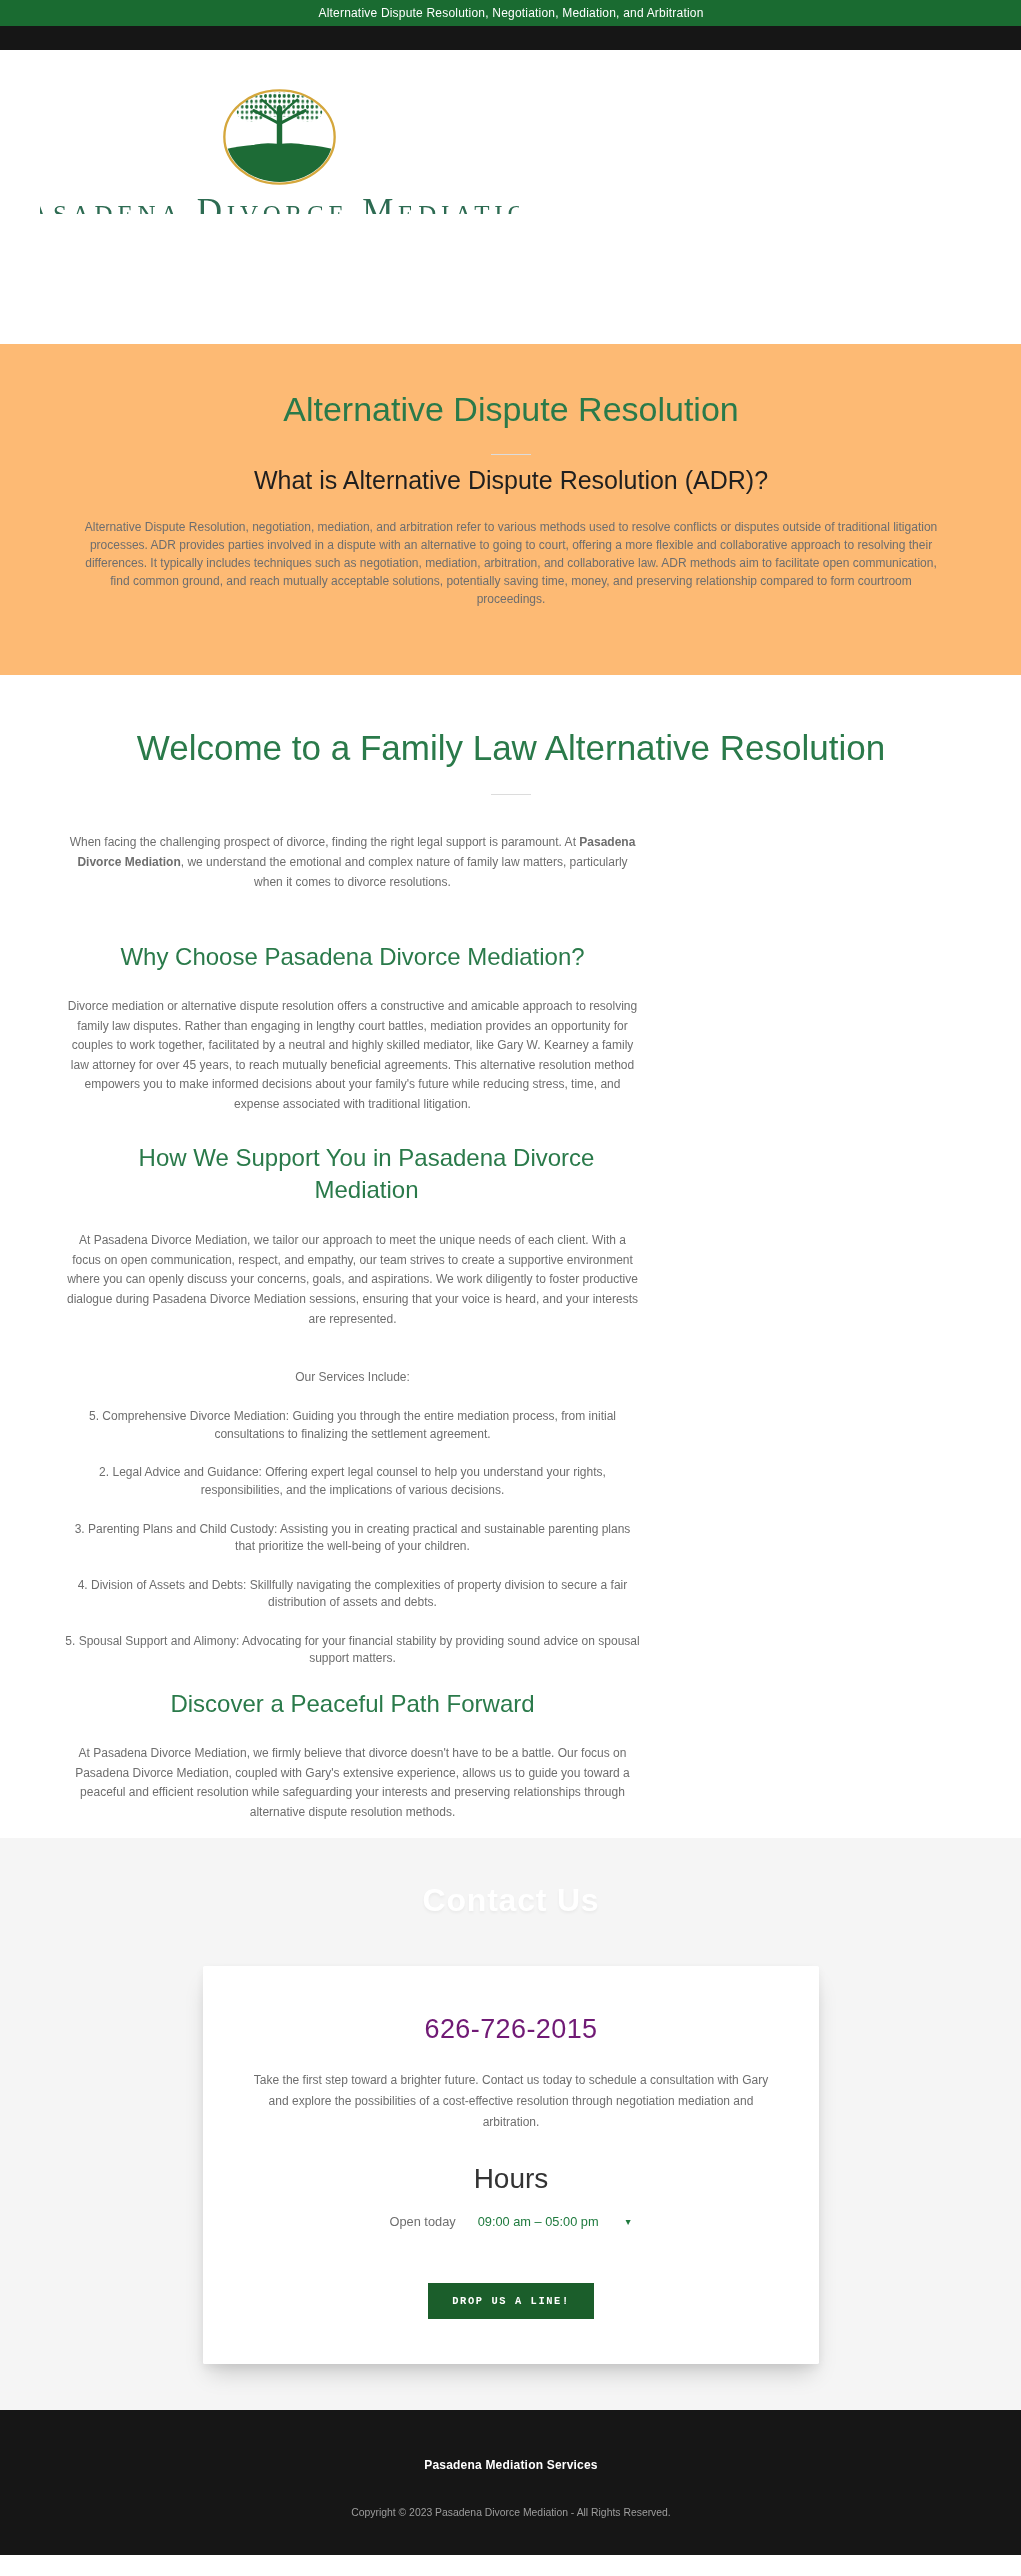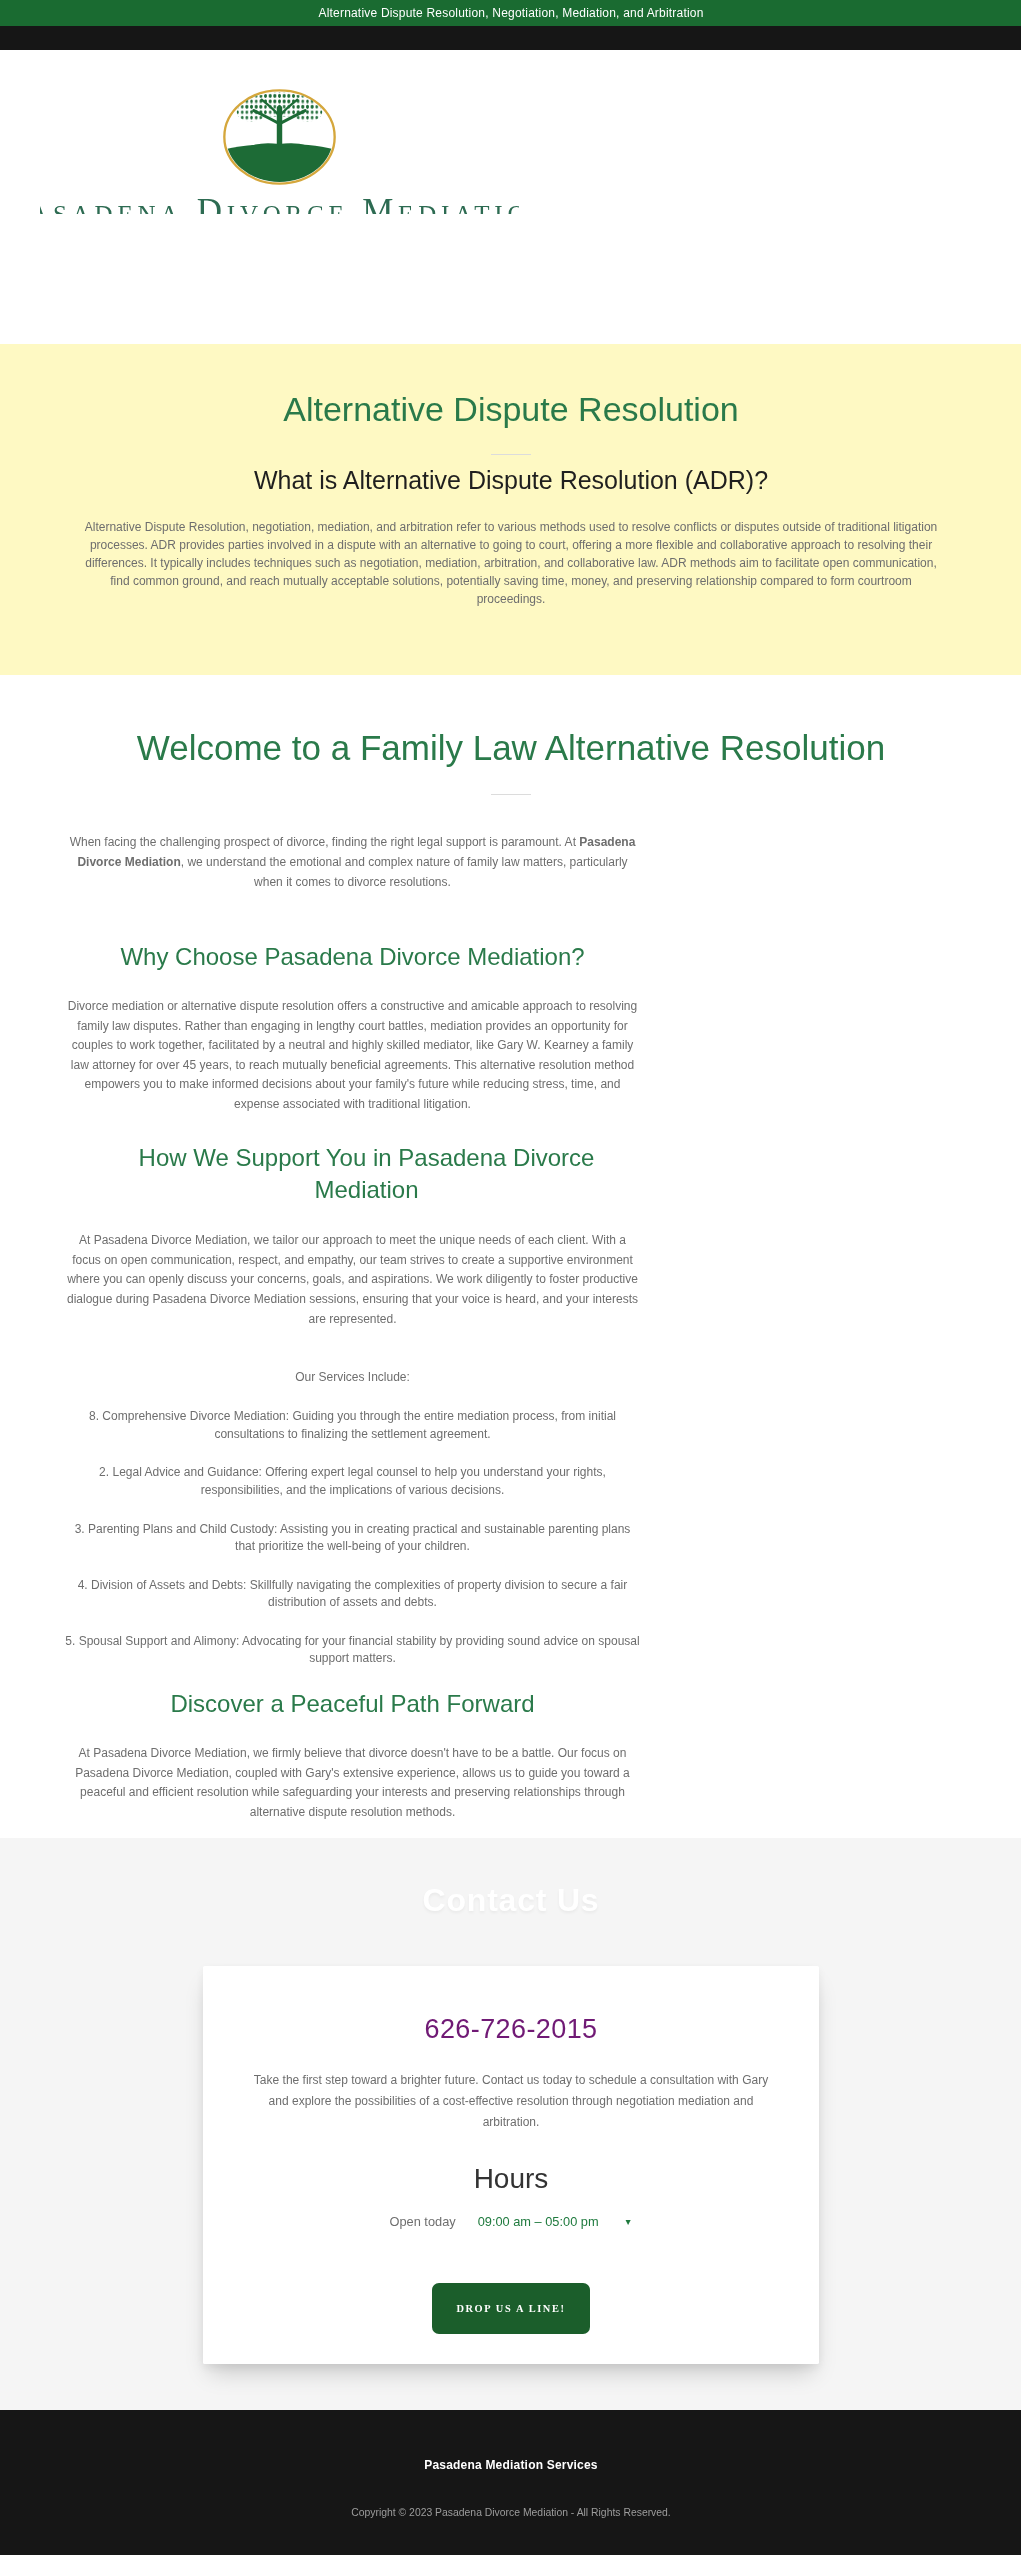--- a/index.html
+++ b/index.html
@@ -40,21 +40,21 @@
   
   .divider {
     width:40px; height:1.6px; background:#dcdcdc; border:0;
     margin:27px auto 0 auto;
   }
   .green-h1 { color:#2a7a4a; font-weight:400; text-align:center; }
   .green-h2 { color:#2a7a4a; font-weight:400; text-align:center; font-size:24px; line-height:32px; }
   .body-text { color:#6e6e6e; font-size:12px; line-height:20px; text-align:center; }
 
   
-  .section-adr { background:#fef9c3; height:331px; padding-top:48px; }
+  .section-adr { background:#fdba74; height:331px; padding-top:48px; }
   .section-adr h1 { font-size:34px; line-height:35px; }
   .adr-subtitle {
     color:#1f1f1f; font-weight:400; font-size:25px; line-height:27px;
     text-align:center; margin-top:12px;
   }
   .adr-body { max-width:858px; margin:24px auto 0 auto; line-height:18px; }
 
   
   .section-welcome { background:#ffffff; padding:54px 0 16px 0; min-height:1101px; }
   .section-welcome h1 { font-size:35px; line-height:38px; }
@@ -90,23 +90,23 @@
   .hours-row {
     margin-top:22.4px; font-size:12.8px; color:#6e6e6e;
     display:flex; align-items:center; justify-content:center; gap:22px;
     cursor:pointer;
   }
   .hours-time { color:#1f7a3e; }
   .chevron { color:#1f7a3e; font-size:8.8px; margin-left:3.2px; }
   .cta-button {
     display:inline-block; margin-top:54px;
     background:#1b5e2b; color:#ffffff;
-    font-family:Liberation Serif, serif;
+    font-family:Liberation Mono, monospace;
     font-size:10.4px; font-weight:700; letter-spacing:1.6px;
-    border:0; border-radius:7px; padding:20px 24px; cursor:pointer;
+    border:0; border-radius:0; padding:12px 24px; cursor:pointer;
   }
 
   
   .footer { background:#161616; height:145px; text-align:center; padding-top:48px; }
   .footer-title { color:#ffffff; font-size:12px; font-weight:700; letter-spacing:0.2px; }
   .footer-copy { color:#9c9c9c; font-size:10.4px; margin-top:35px; }
 </style>
 </head>
 <body>
 
@@ -162,21 +162,21 @@
 
     <h2 class="green-h2 why-title">Why Choose Pasadena Divorce Mediation?</h2>
     <p class="body-text why-body">Divorce mediation or alternative dispute resolution offers a constructive and amicable approach to resolving family law disputes. Rather than engaging in lengthy court battles, mediation provides an opportunity for couples to work together, facilitated by a neutral and highly skilled mediator, like Gary W. Kearney a family law attorney for over 45 years, to reach mutually beneficial agreements. This alternative resolution method empowers you to make informed decisions about your family's future while reducing stress, time, and expense associated with traditional litigation.</p>
 
     <h2 class="green-h2 support-title">How We Support You in Pasadena Divorce Mediation</h2>
     <p class="body-text support-body">At Pasadena Divorce Mediation, we tailor our approach to meet the unique needs of each client. With a focus on open communication, respect, and empathy, our team strives to create a supportive environment where you can openly discuss your concerns, goals, and aspirations. We work diligently to foster productive dialogue during Pasadena Divorce Mediation sessions, ensuring that your voice is heard, and your interests are represented.</p>
 
     <p class="body-text services-label">Our Services Include:</p>
 
     <div class="services-wrap">
-      <p class="body-text service-item">8. Comprehensive Divorce Mediation: Guiding you through the entire mediation process, from initial consultations to finalizing the settlement agreement.</p>
+      <p class="body-text service-item">5. Comprehensive Divorce Mediation: Guiding you through the entire mediation process, from initial consultations to finalizing the settlement agreement.</p>
       <p class="body-text service-item">2. Legal Advice and Guidance: Offering expert legal counsel to help you understand your rights, responsibilities, and the implications of various decisions.</p>
       <p class="body-text service-item">3. Parenting Plans and Child Custody: Assisting you in creating practical and sustainable parenting plans that prioritize the well-being of your children.</p>
       <p class="body-text service-item">4. Division of Assets and Debts: Skillfully navigating the complexities of property division to secure a fair distribution of assets and debts.</p>
       <p class="body-text service-item">5. Spousal Support and Alimony: Advocating for your financial stability by providing sound advice on spousal support matters.</p>
     </div>
 
     <h2 class="green-h2 discover-title">Discover a Peaceful Path Forward</h2>
     <p class="body-text discover-body">At Pasadena Divorce Mediation, we firmly believe that divorce doesn't have to be a battle. Our focus on Pasadena Divorce Mediation, coupled with Gary's extensive experience, allows us to guide you toward a peaceful and efficient resolution while safeguarding your interests and preserving relationships through alternative dispute resolution methods.</p>
   </div>
 </section>

